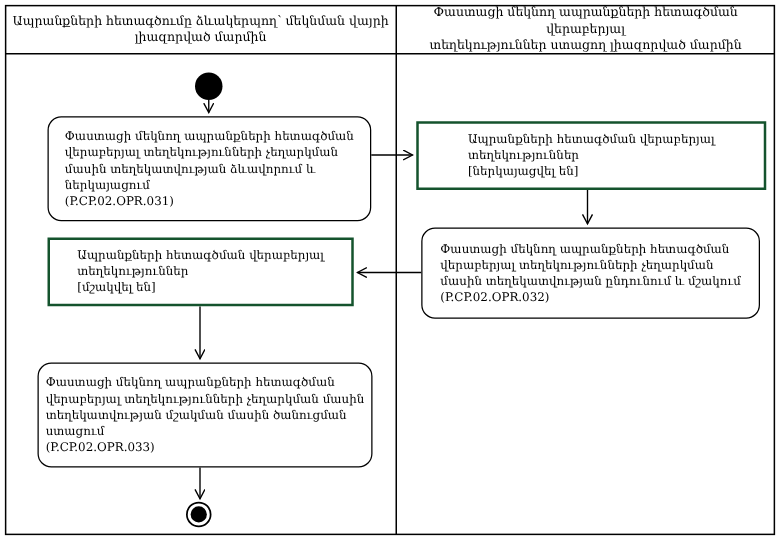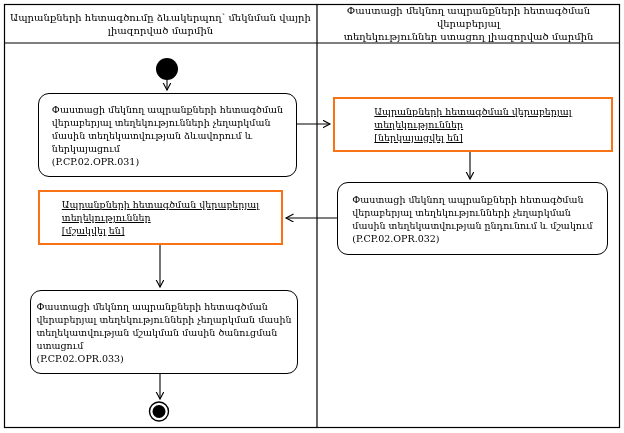--- a/index.html
+++ b/index.html
@@ -50,23 +50,22 @@
     font-size: 9.5px;
     line-height: 13px;
     white-space: pre-line;
     padding: 2px 4px;
   }
   .node.activity {
     border: 1.5px solid #000000;
     border-radius: 11px;
   }
   .node.object {
-    border: 2px solid #f97316;
+    border: 2px solid #14532d;
     border-radius: 0;
-    text-decoration: underline;
   }
   #node-activity-031 { left: 38px;  top: 93px;  width: 259px; height: 84px; }
   #node-object-submitted { left: 333px; top: 97px;  width: 280px; height: 55px; }
   #node-activity-032 { left: 337px; top: 182px; width: 271px; height: 73px; }
   #node-object-processed { left: 38px;  top: 190px; width: 245px; height: 55px; }
   #node-activity-033 { left: 30px;  top: 290px; width: 268px; height: 84px; }
 </style>
 </head>
 <body>
 

